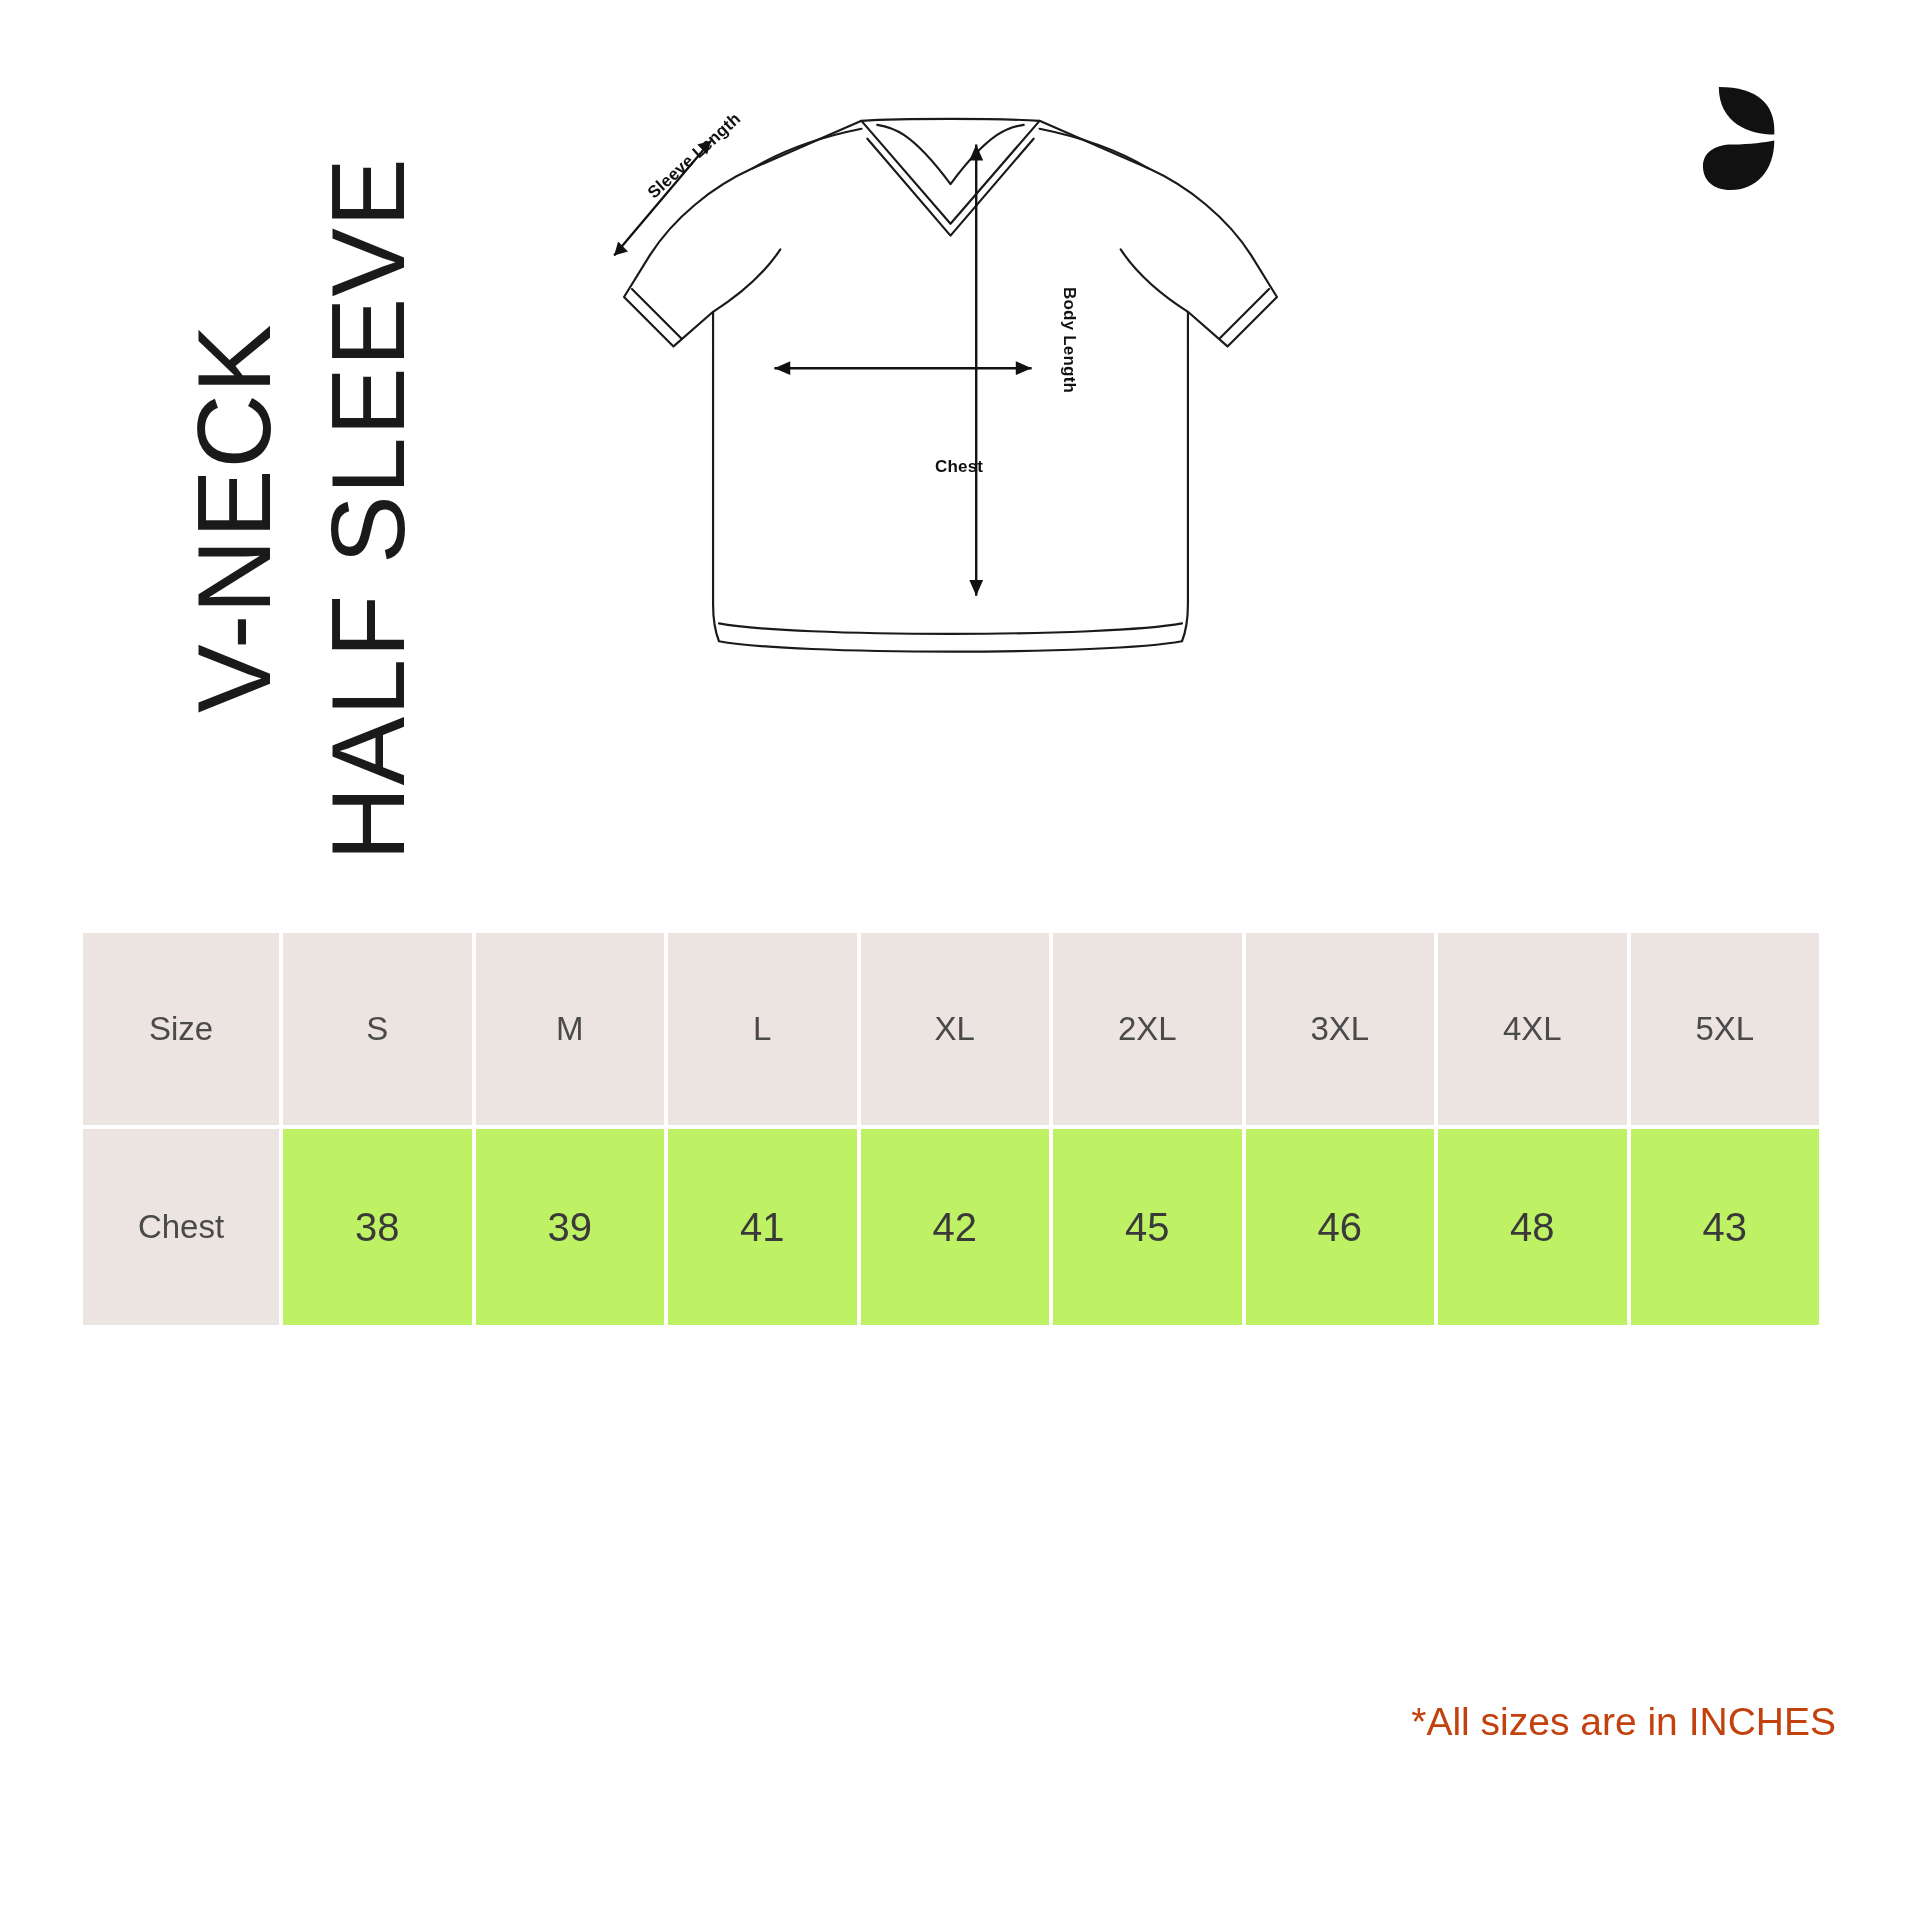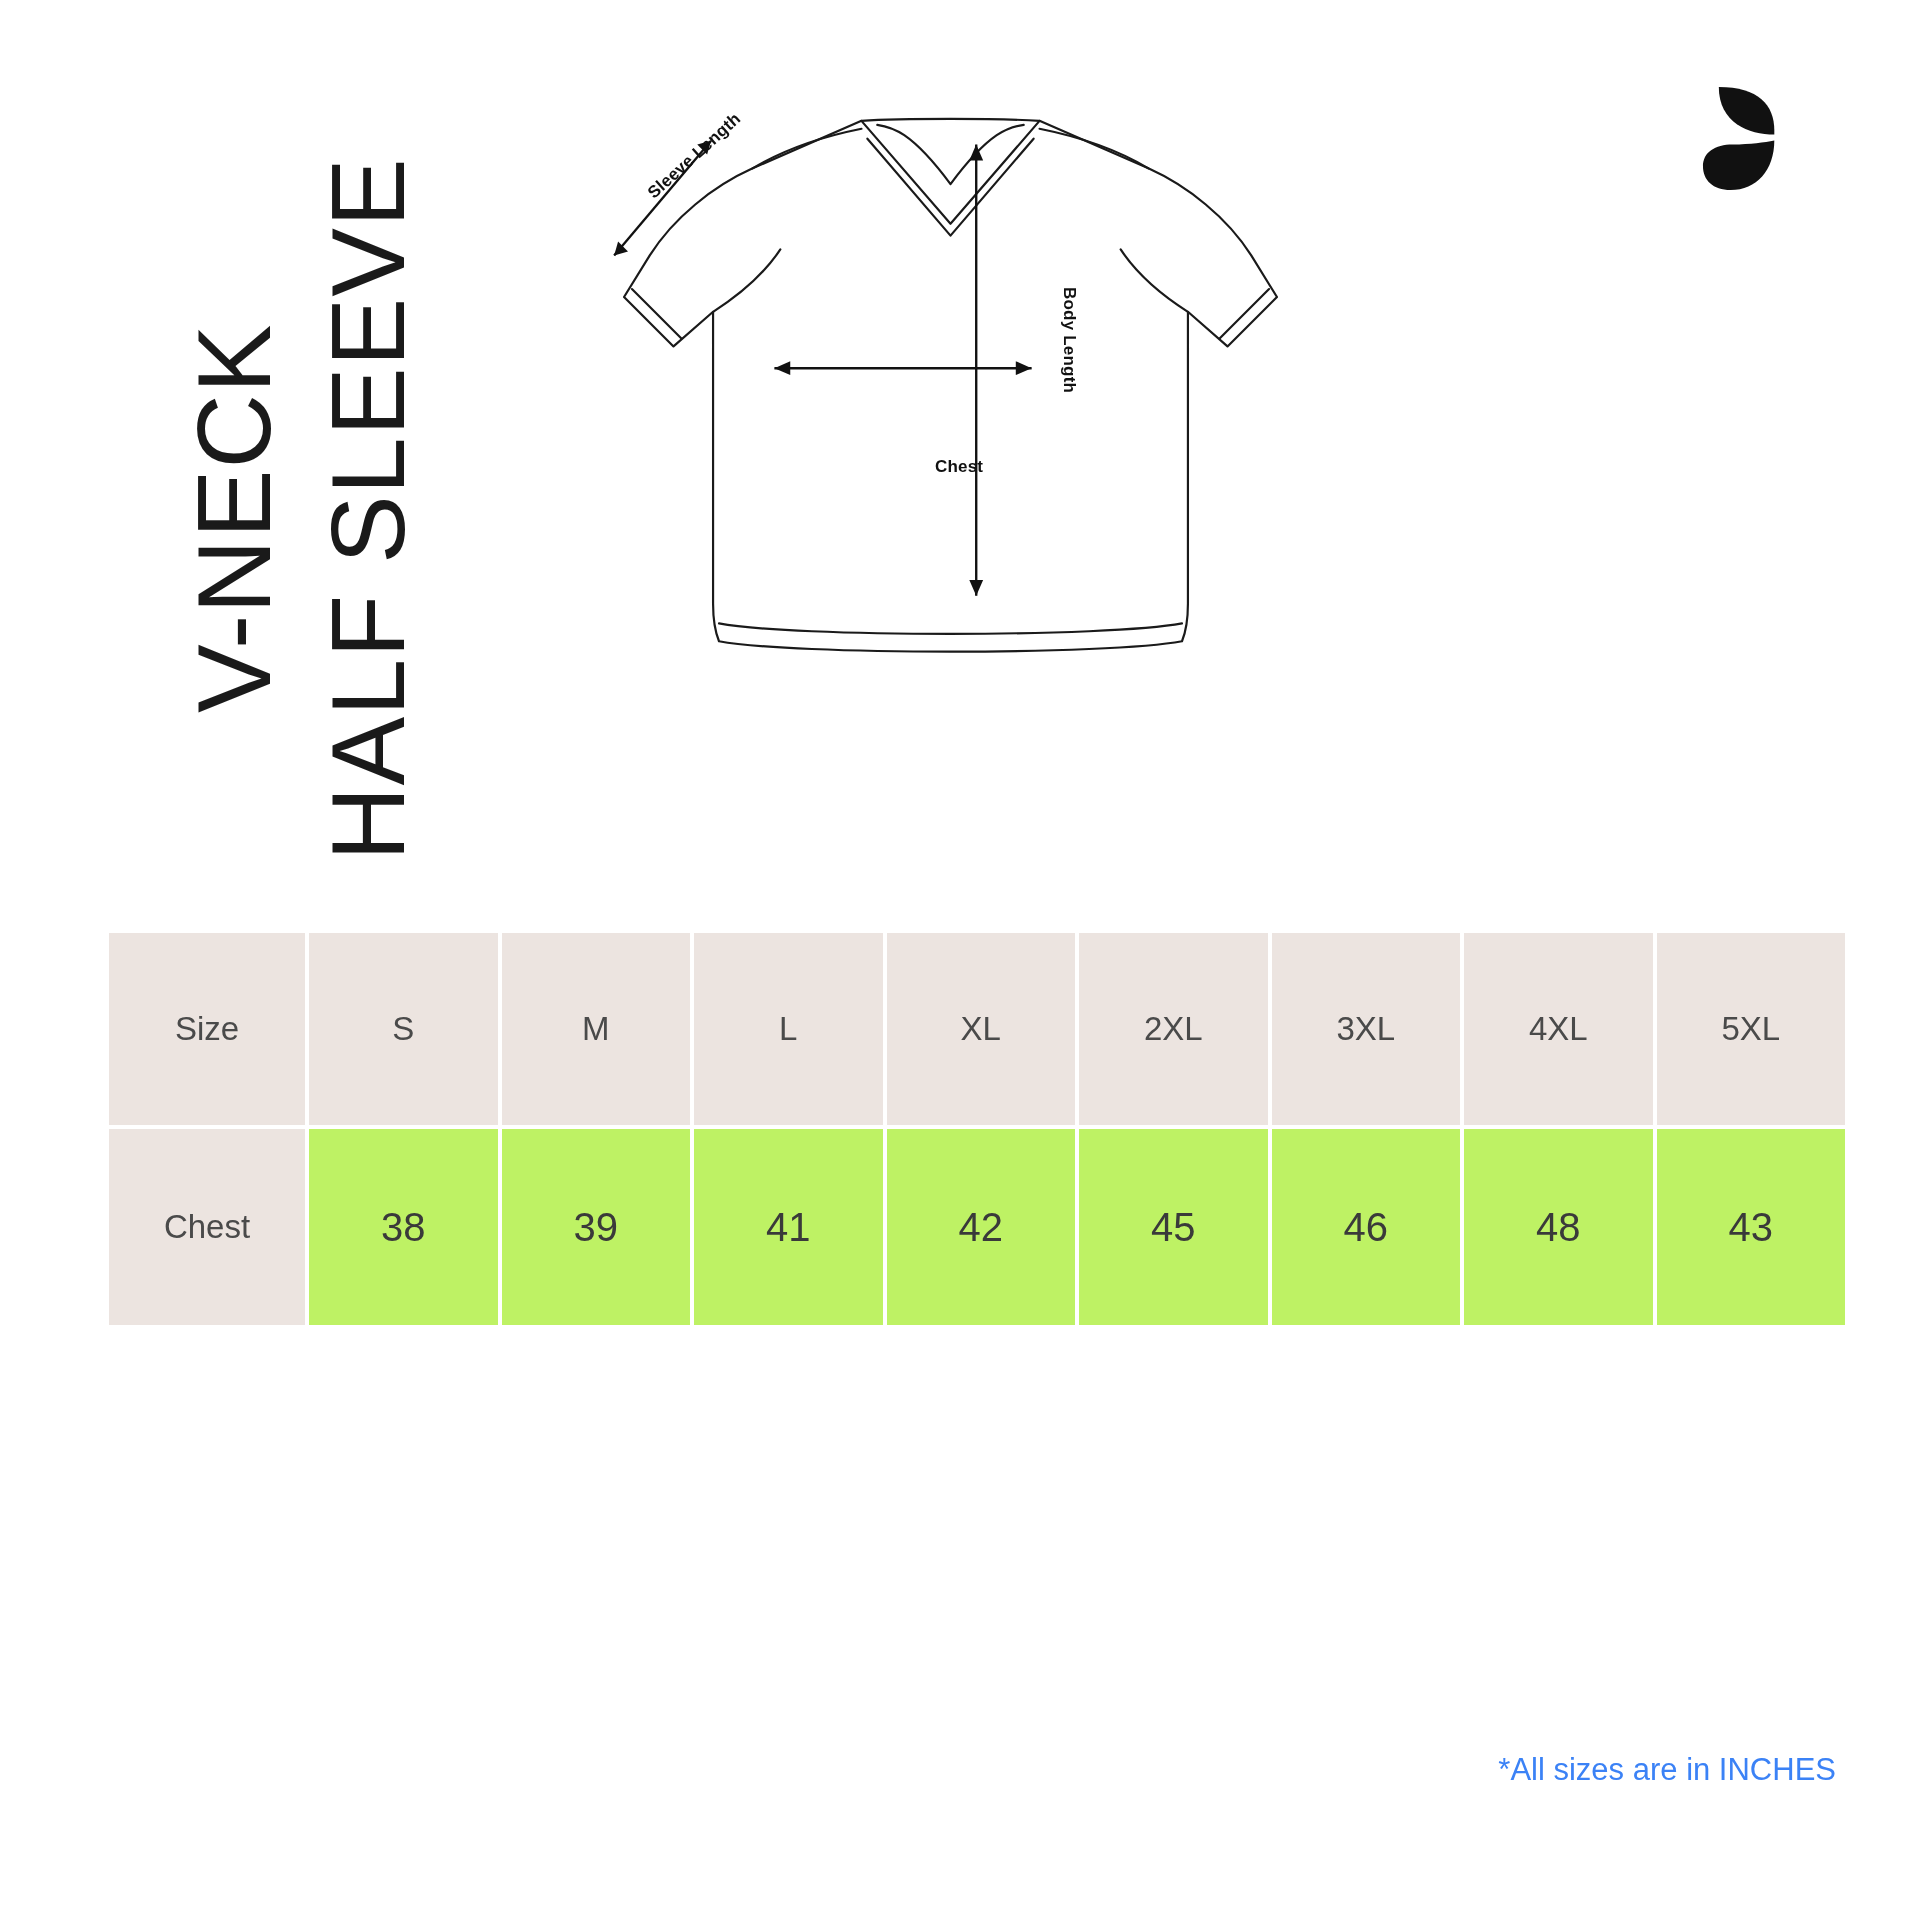--- a/index.html
+++ b/index.html
@@ -82,21 +82,21 @@
     transform-origin: left top;
   }
   .label-chest {
     left: 935px;
     top: 457px;
   }
 
   
   .table {
     position: absolute;
-    left: 105px;
+    left: 79px;
     top: 929px;
     width: 1744px;
     border-collapse: collapse;
     table-layout: fixed;
   }
   .table td, .table th {
     border: 4px solid #ffffff;
     text-align: center;
     vertical-align: middle;
     font-weight: 400;
@@ -121,23 +121,23 @@
     background: #ece4e0;
     font-size: 33px;
     color: #4a4a4a;
     line-height: 1.25;
   }
   .col-first { width: 194px; }
 
   .footnote {
     position: absolute;
     right: 91px;
-    top: 1752px;
-    font-size: 31px;
-    color: #3b82f6;
+    top: 1700px;
+    font-size: 39px;
+    color: #c2410c;
   }
 </style>
 </head>
 <body>
 
 <div class="title-block">
   <div class="title-rot title-line1">V-NECK</div>
   <div class="title-rot title-line2">HALF SLEEVE</div>
 </div>
 

